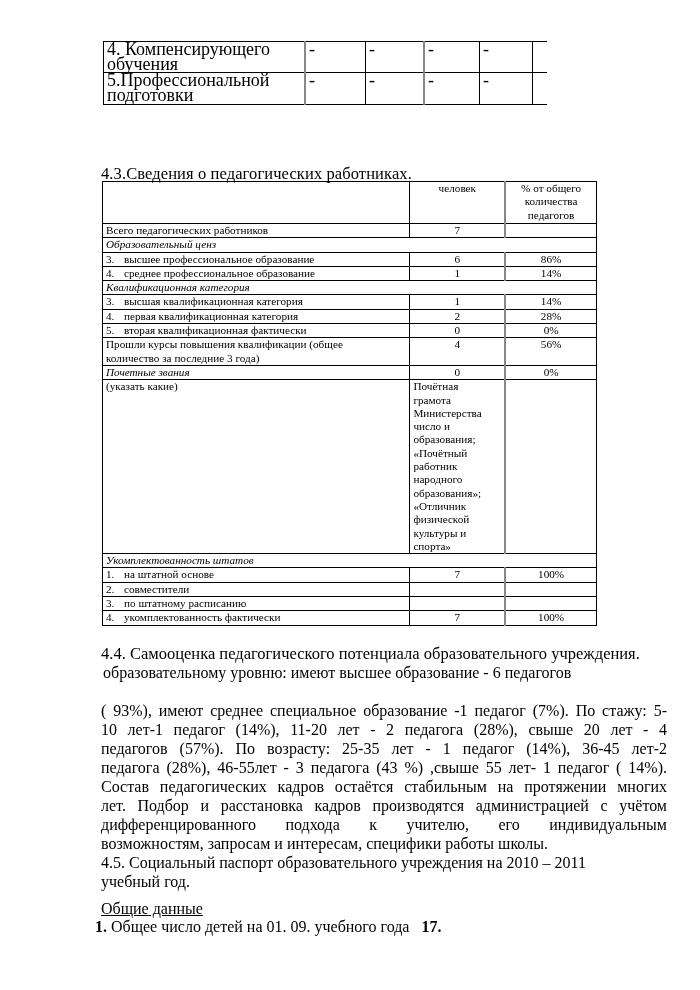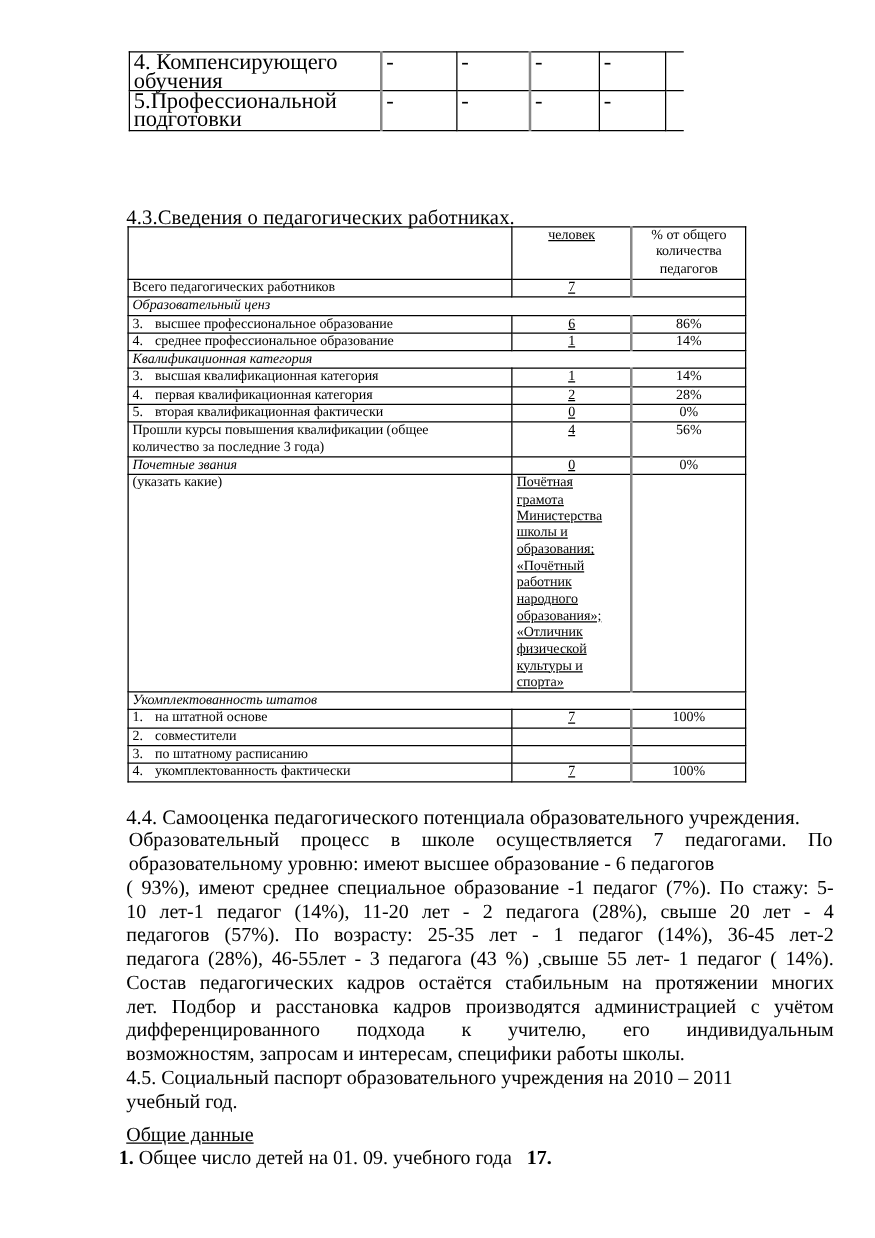--- a/index.html
+++ b/index.html
@@ -14,21 +14,21 @@
   table.top td.sep { border-left:2px solid #888; }
   table.top td.cut { border-right:none; }
 
   .h43 { left:101px; top:164px; font-size:16.5px; letter-spacing:0.1px; }
 
   
   table.main { position:absolute; left:102px; top:181px; width:495px;
                border-collapse:collapse; font-size:11.2px; line-height:13.3px; }
   table.main td { border:1px solid #000; padding:0 3px; vertical-align:top; }
   table.main td.c1 { width:302px; }
-  table.main td.c2 { width:88px; text-align:center;text-decoration:underline; }
+  table.main td.c2 { width:88px; text-align:center; }
   table.main td.c3 { width:84px; text-align:center; border-left:2px solid #888; }
   table.main td.c2l { text-align:left; padding-left:3px; }
   table.main td.full { font-style:italic; }
   table.main .num { display:inline-block; width:18px; }
   table.main tr.hdr td { height:41px; }
 
   .p { font-size:16px; line-height:19px; }
   .just { text-align:justify; text-align-last:justify; }
   .h44 { left:101px; top:644px; font-size:16.5px; }
   .u { text-decoration:underline; }
@@ -122,21 +122,21 @@
     <td class="c1" style="font-style:italic">Почетные звания</td>
     <td class="c2">0</td>
     <td class="c3">0%</td>
   </tr>
   <tr>
     <td class="c1">(указать какие)</td>
     <td class="c2 c2l">
       <div>Почётная</div>
       <div>грамота</div>
       <div>Министерства</div>
-      <div>школы  и</div>
+      <div>число  и</div>
       <div>образования;</div>
       <div>«Почётный</div>
       <div>работник</div>
       <div>народного</div>
       <div>образования»;</div>
       <div>«Отличник</div>
       <div>физической</div>
       <div>культуры  и</div>
       <div>спорта»</div>
     </td>
@@ -163,21 +163,20 @@
   <tr>
     <td class="c1"><span class="num">4.</span><span>укомплектованность фактически</span></td>
     <td class="c2">7</td>
     <td class="c3">100%</td>
   </tr>
 </tbody>
   </table>
 
 <div class="abs h44">4.4. Самооценка педагогического потенциала образовательного учреждения.</div>
 <div class="abs p" style="left:103px; top:663px; width:563px;">
-  <div class="just">Образовательный  процесс  в   школе  осуществляется  7  педагогами. По</div>
   <div>образовательному  уровню: имеют  высшее образование - 6 педагогов</div>
 </div>
 <div class="abs p" style="left:101px; top:701px; width:566px;">
   <div class="just">( 93%), имеют   среднее  специальное образование -1 педагог (7%). По стажу: 5-</div>
   <div class="just">10  лет-1  педагог (14%), 11-20 лет - 2 педагога (28%), свыше 20  лет - 4</div>
   <div class="just">педагогов (57%). По возрасту: 25-35 лет - 1  педагог (14%), 36-45  лет-2</div>
   <div class="just">педагога (28%), 46-55лет - 3  педагога (43 %) ,свыше  55  лет- 1  педагог ( 14%).</div>
   <div class="just">Состав педагогических кадров остаётся стабильным на протяжении многих</div>
   <div class="just">лет. Подбор и расстановка  кадров  производятся  администрацией  с  учётом</div>
   <div class="just">дифференцированного     подхода     к     учителю,  его     индивидуальным</div>

